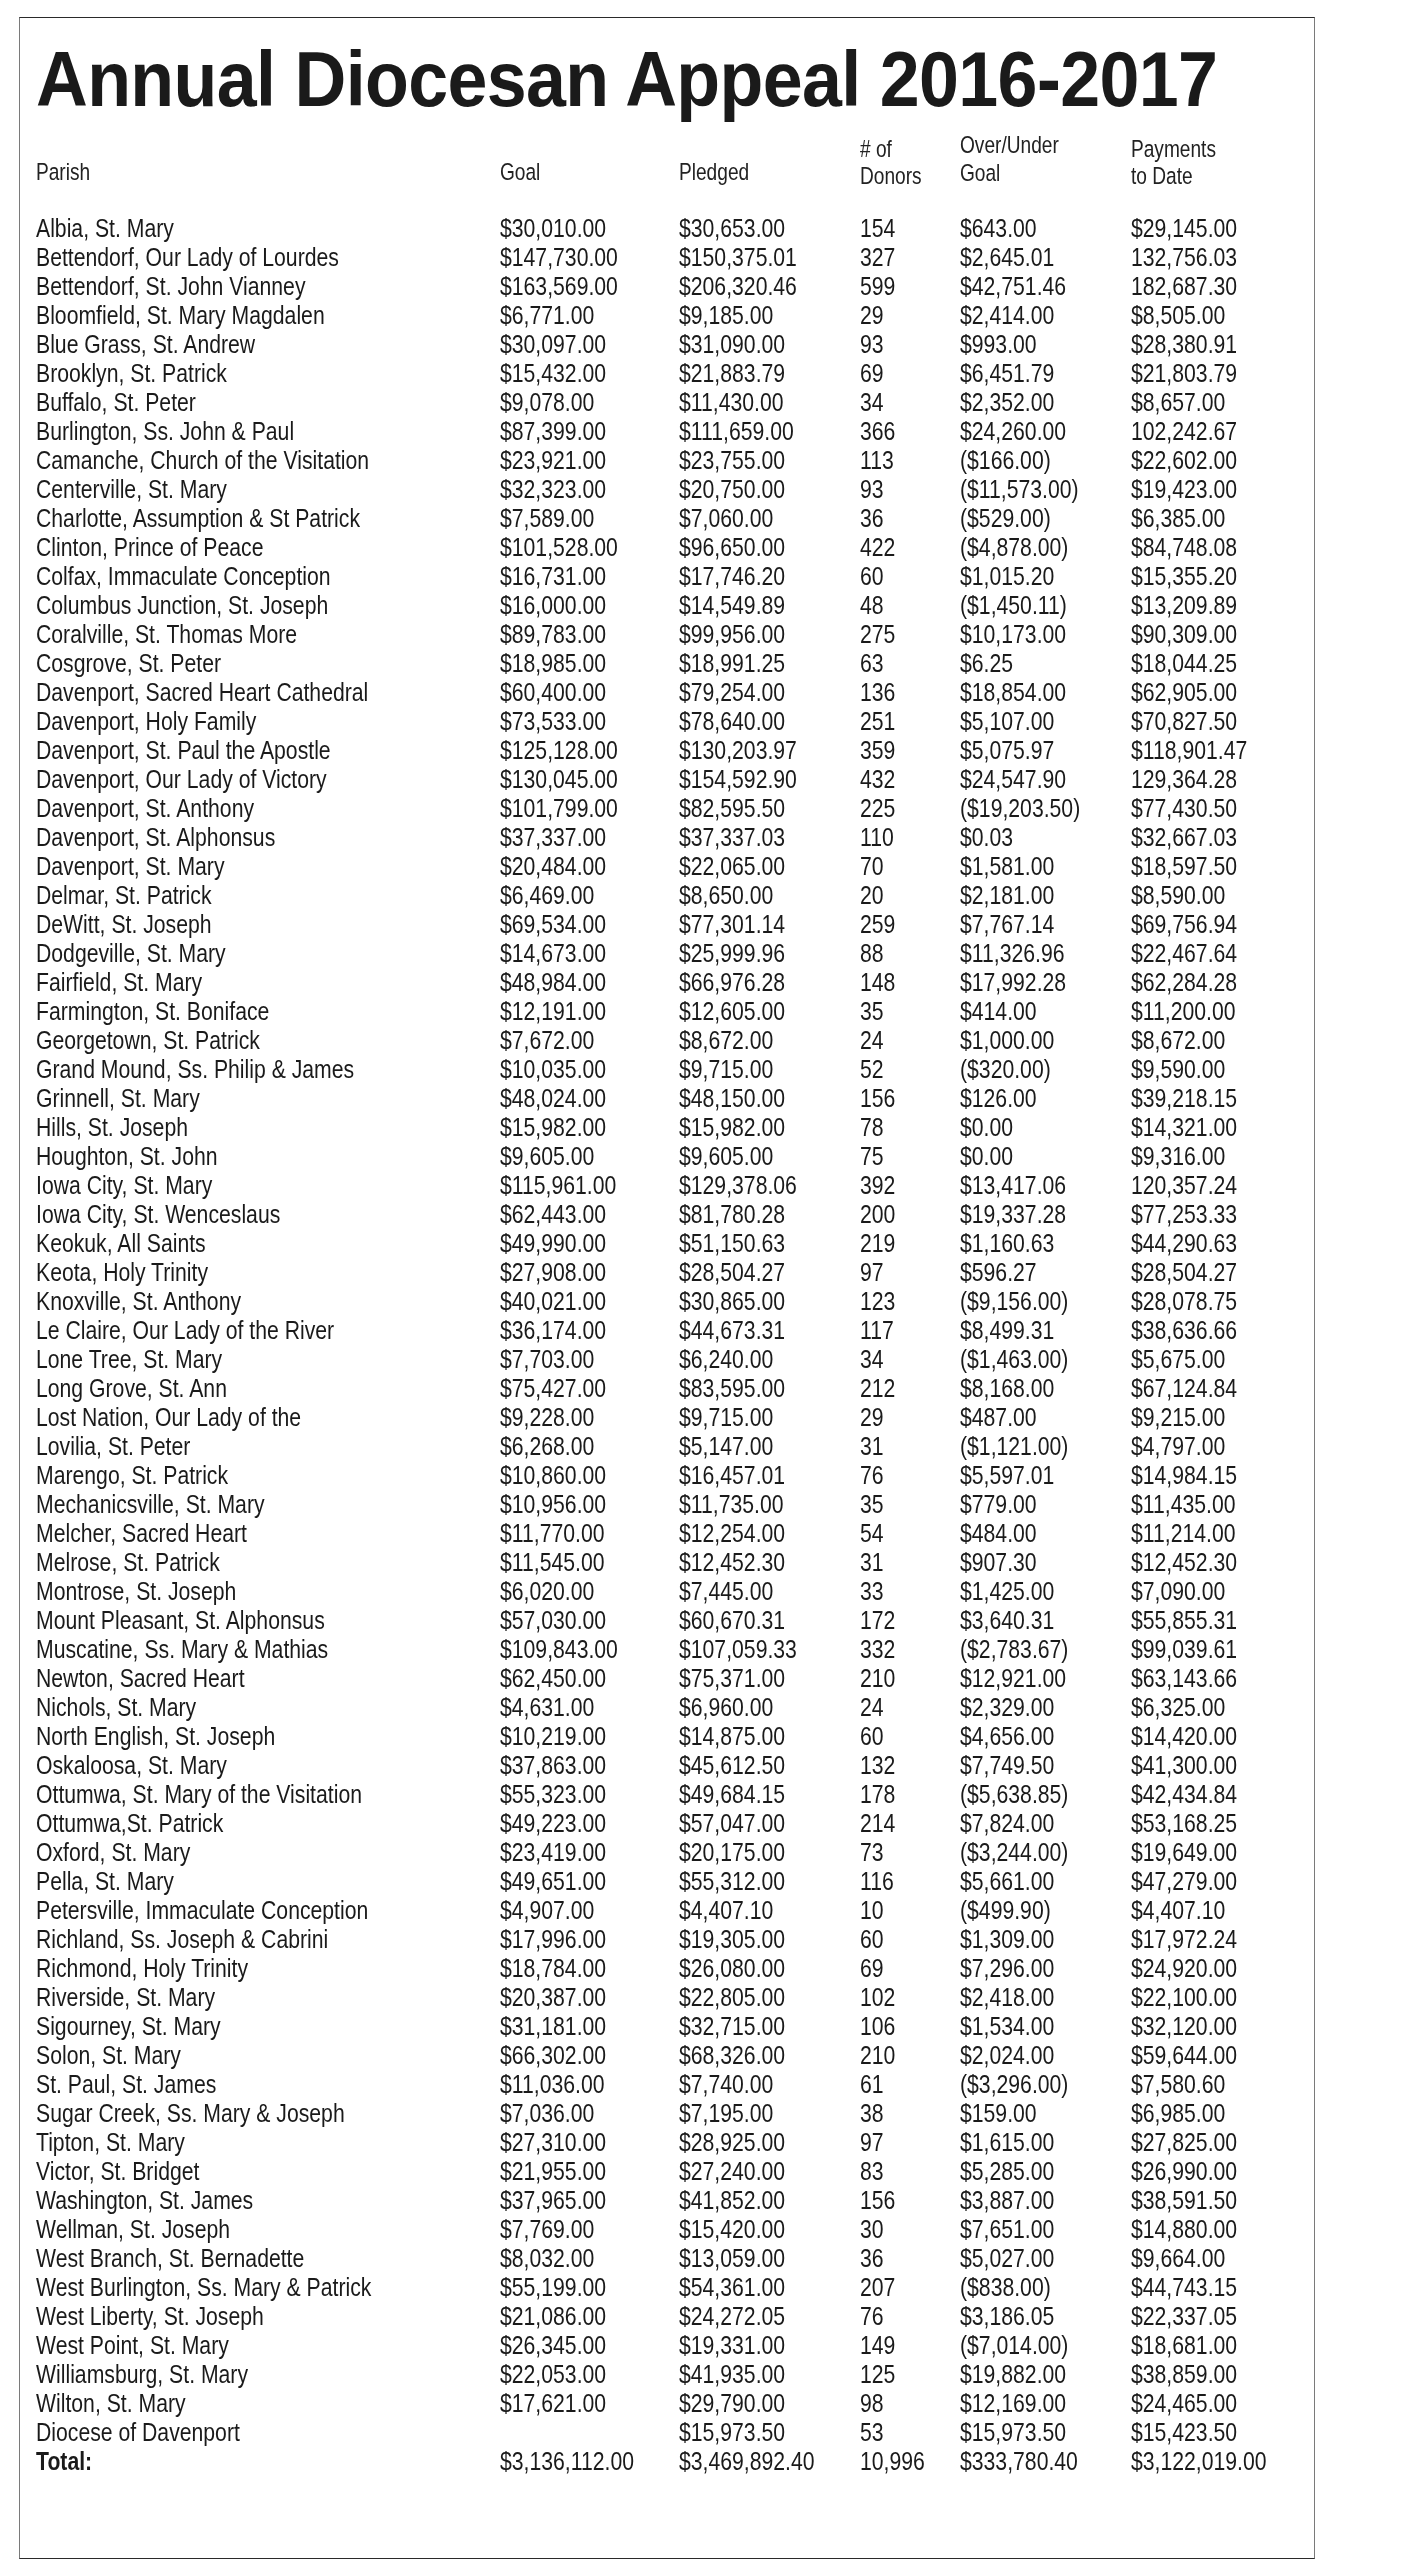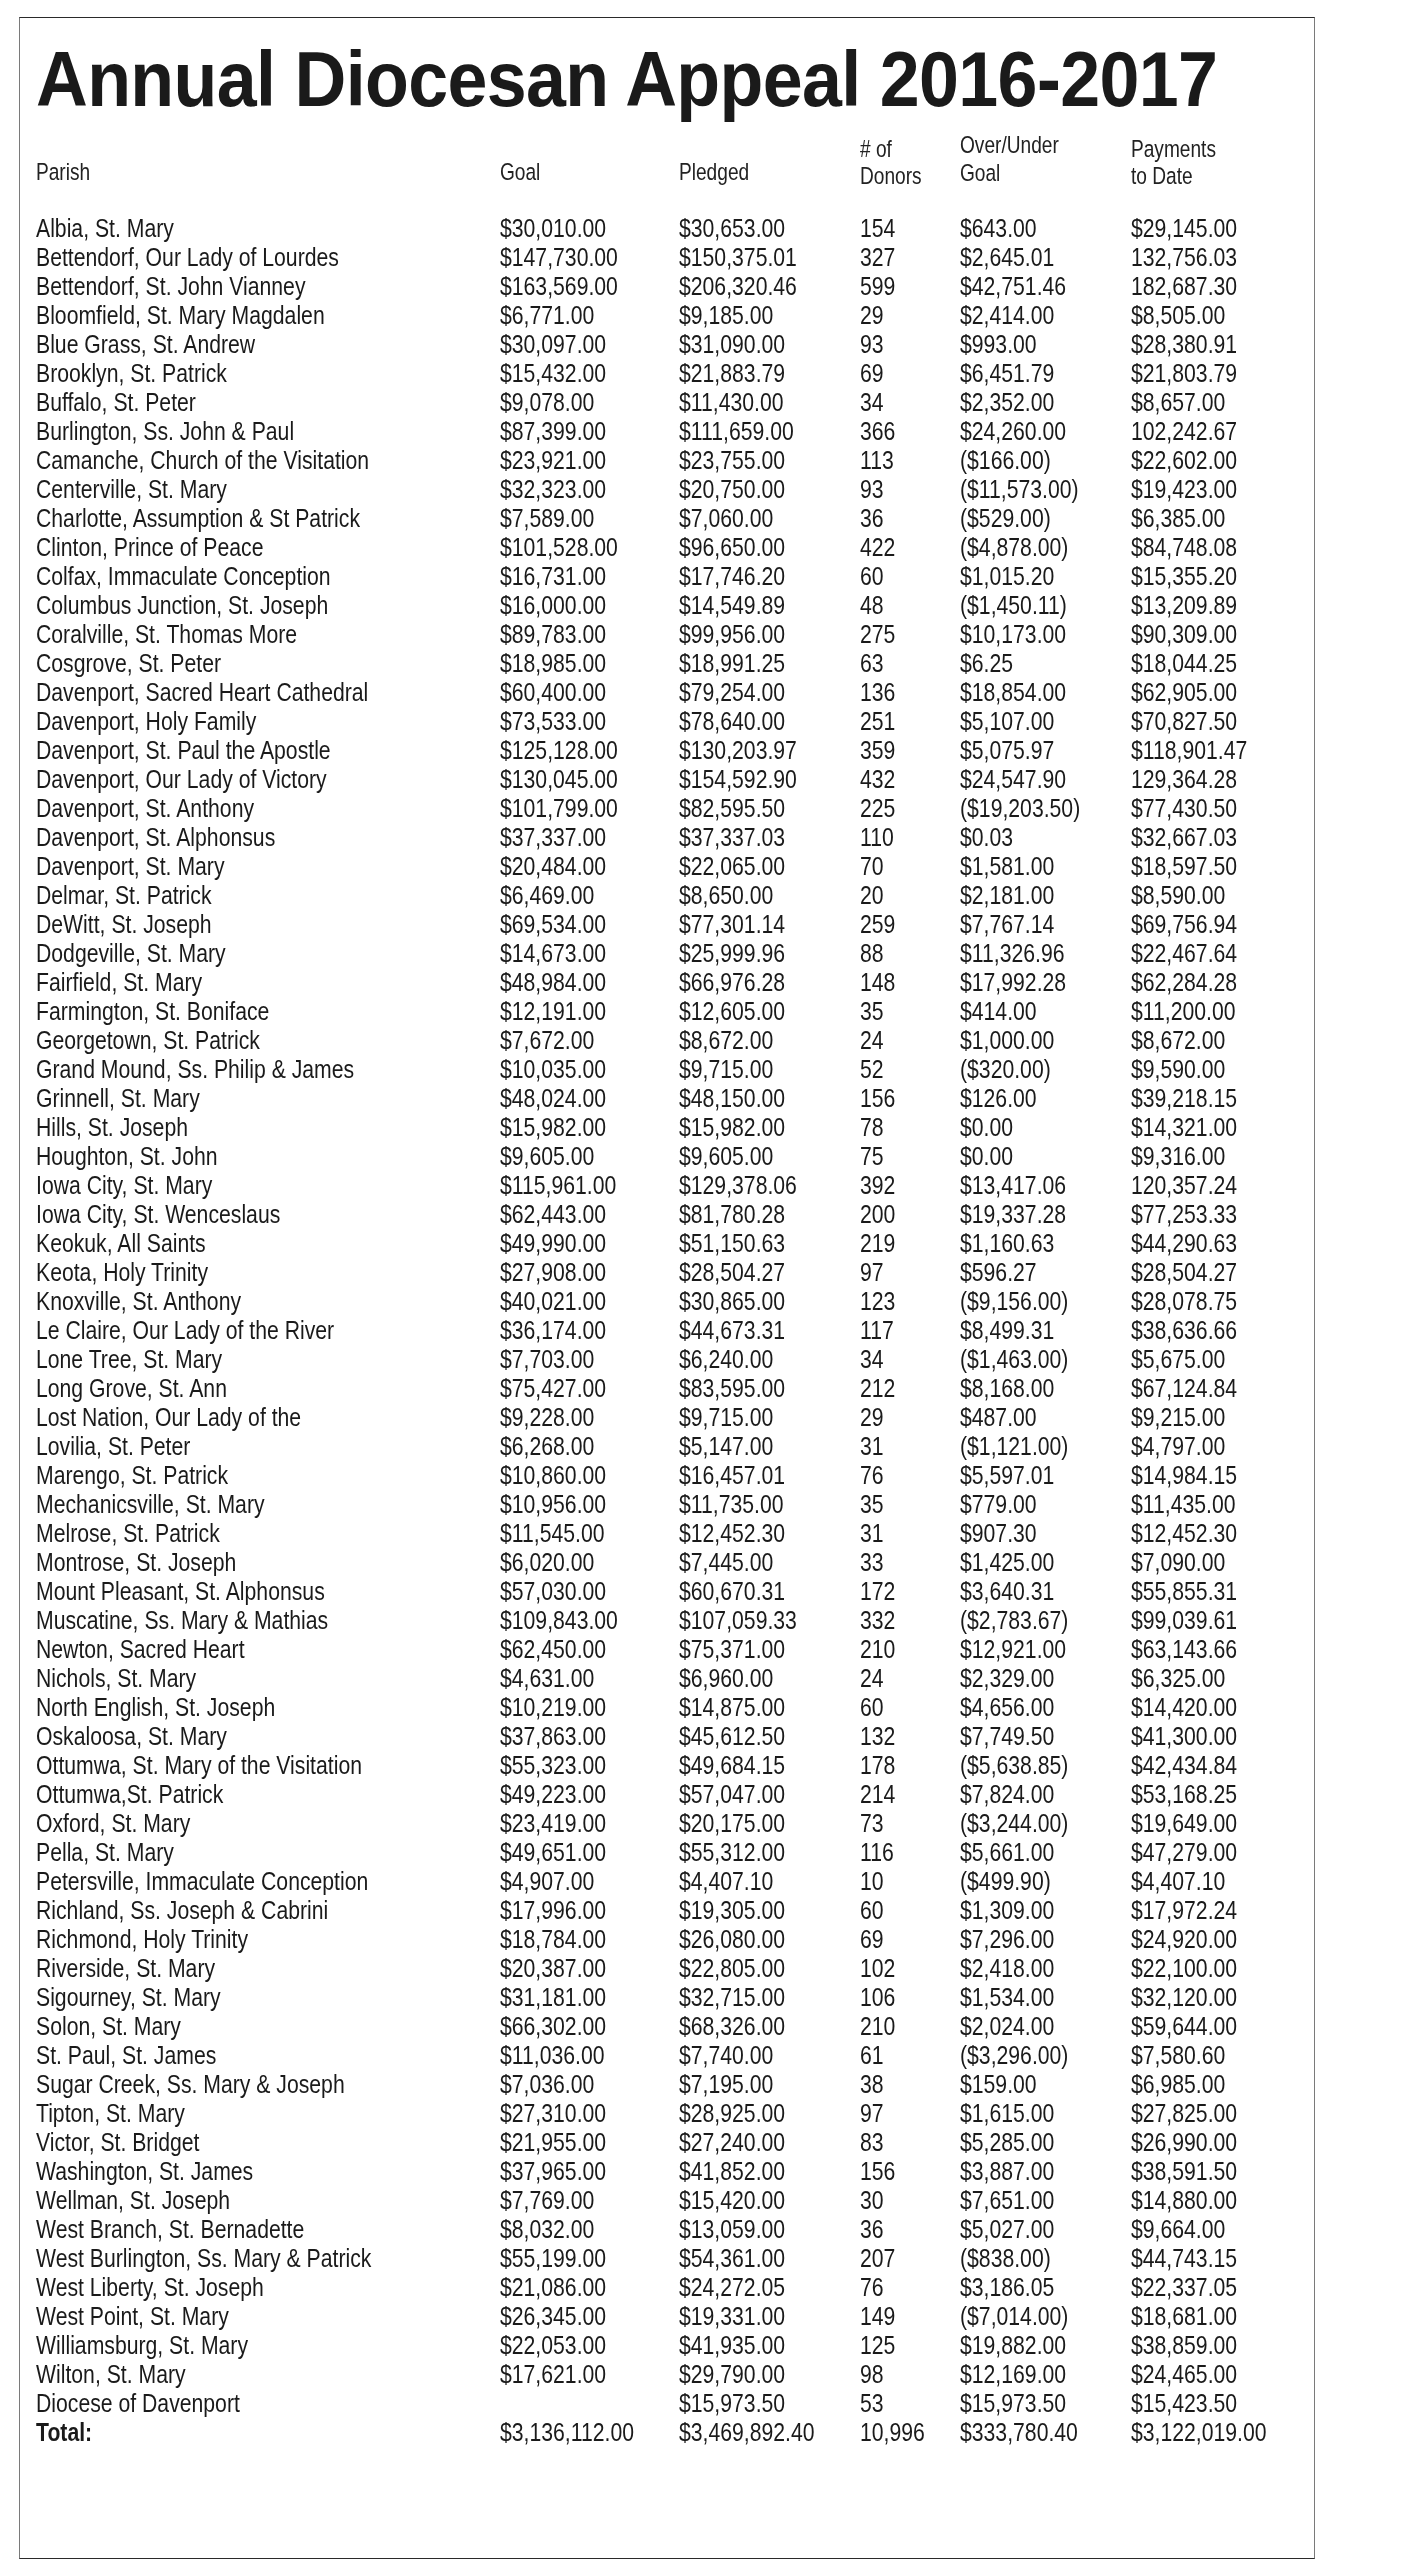--- a/index.html
+++ b/index.html
@@ -398,20 +398,28 @@
     </div>
     <div class="row">
       <span class="cell c-parish">Mechanicsville, St. Mary</span>
       <span class="cell c-goal">$10,956.00</span>
       <span class="cell c-pledged">$11,735.00</span>
       <span class="cell c-donors">35</span>
       <span class="cell c-over">$779.00</span>
       <span class="cell c-pay">$11,435.00</span>
     </div>
     <div class="row">
+      <span class="cell c-parish">Melcher, Sacred Heart</span>
+      <span class="cell c-goal">$11,770.00</span>
+      <span class="cell c-pledged">$12,254.00</span>
+      <span class="cell c-donors">54</span>
+      <span class="cell c-over">$484.00</span>
+      <span class="cell c-pay">$11,214.00</span>
+    </div>
+    <div class="row">
       <span class="cell c-parish">Melrose, St. Patrick</span>
       <span class="cell c-goal">$11,545.00</span>
       <span class="cell c-pledged">$12,452.30</span>
       <span class="cell c-donors">31</span>
       <span class="cell c-over">$907.30</span>
       <span class="cell c-pay">$12,452.30</span>
     </div>
     <div class="row">
       <span class="cell c-parish">Montrose, St. Joseph</span>
       <span class="cell c-goal">$6,020.00</span>

